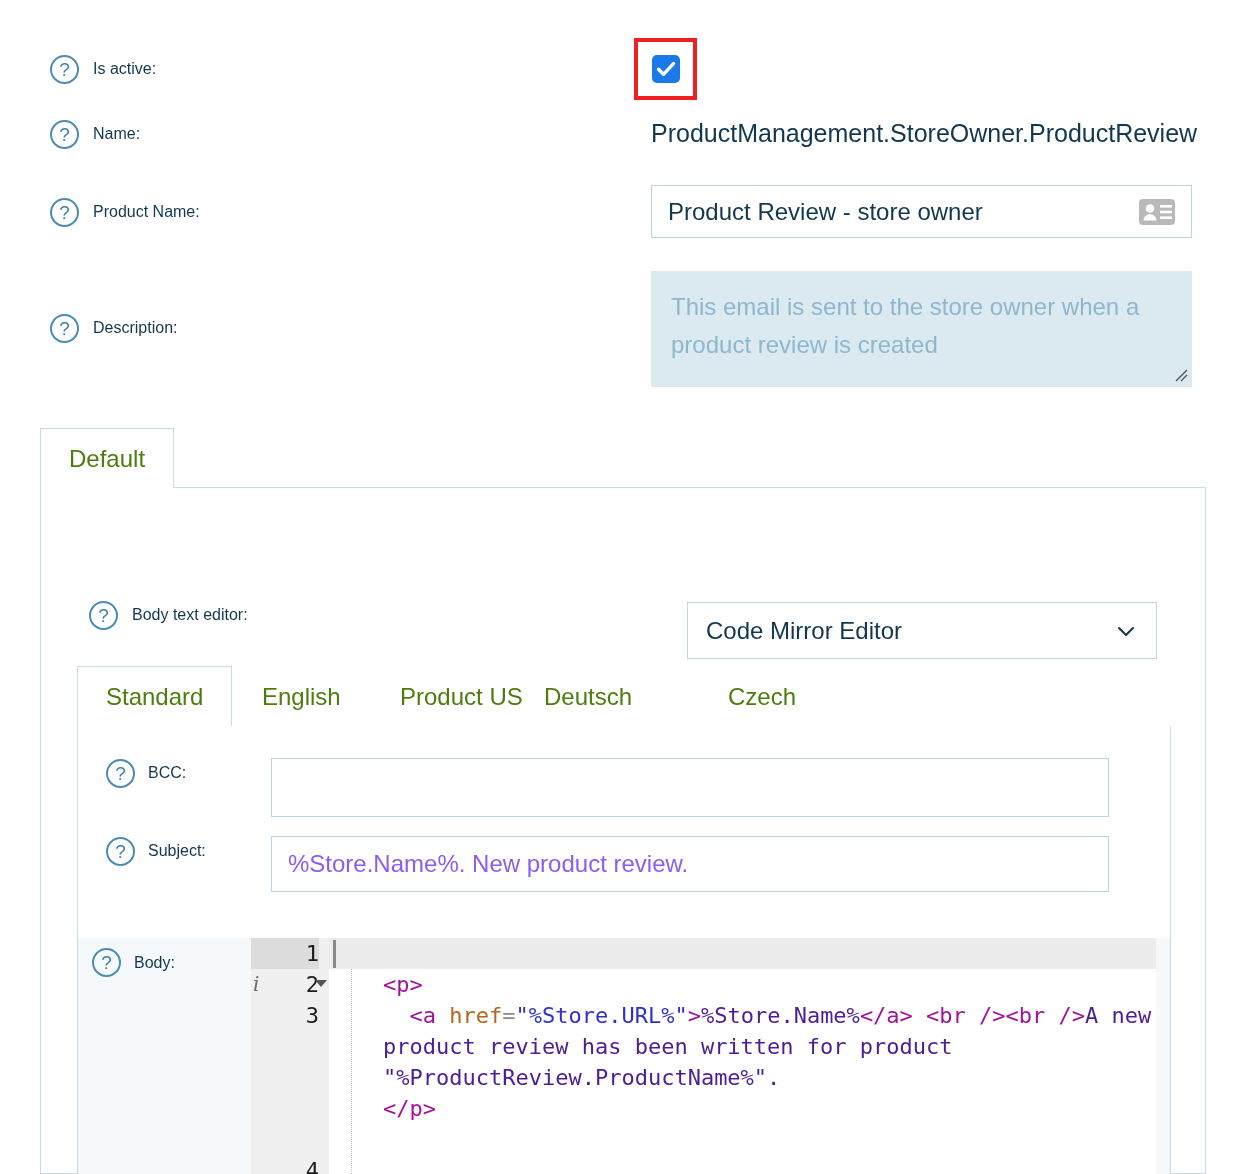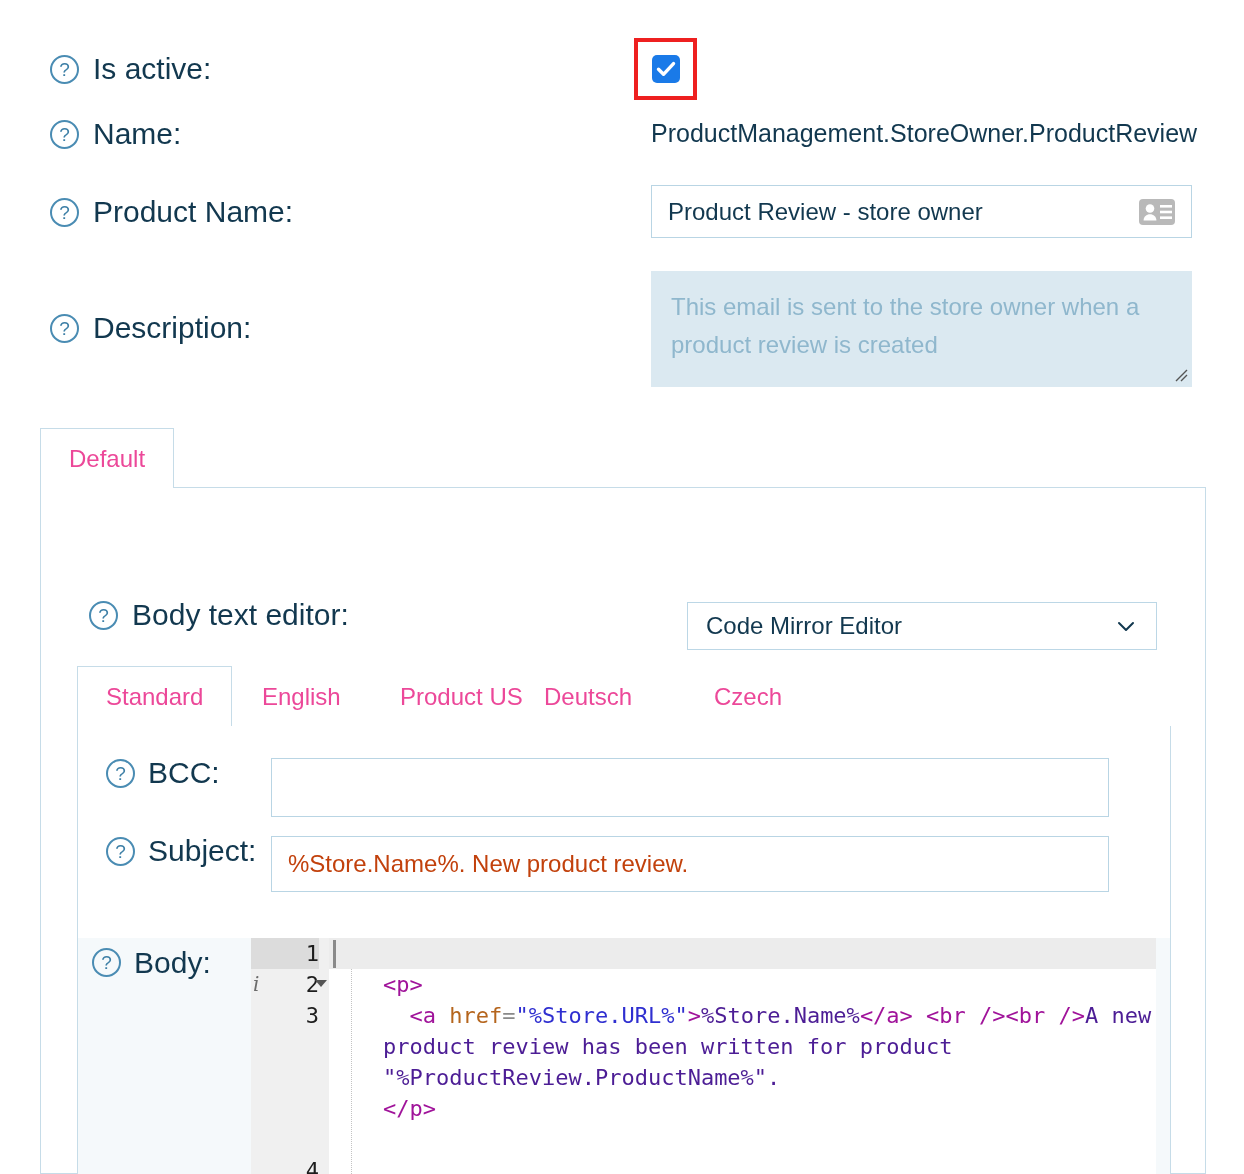--- a/index.html
+++ b/index.html
@@ -22,21 +22,21 @@
     font-size: 19px;
     line-height: 25px;
     text-align: center;
     font-family: "Liberation Sans", sans-serif;
     vertical-align: middle;
     flex: 0 0 auto;
   }
 
   .label-text {
     color: #12384f;
-    font-size: 30px;
+    font-size: 16px;
     line-height: 30px;
     white-space: nowrap;
   }
 
   
   .form-row {
     position: absolute;
     display: flex;
     align-items: flex-start;
     gap: 14px;
@@ -118,21 +118,21 @@
   
   .tabs-outer { position: absolute; left: 40px; top: 428px; width: 1166px; height: 746px; }
   .tabstrip { position: relative; height: 60px; }
   .tab {
     position: absolute;
     bottom: 0;
     height: 60px;
     padding: 0 28px;
     display: flex; align-items: center;
     font-size: 24px;
-    color: #ec4899;
+    color: #4d7c0f;
     background: transparent;
     border: 1px solid transparent;
     border-bottom: none;
     white-space: nowrap;
   }
   .tab.active {
     background: #ffffff;
     border-color: #c6dce8;
     z-index: 3;
   }
@@ -160,21 +160,21 @@
 
   
   .editor-row {
     position: absolute;
     left: 48px; top: 112px;
     display: flex; align-items: center; gap: 14px;
   }
   .select-wrap {
     position: absolute;
     left: 646px; top: 114px;
-    width: 470px; height: 48px;
+    width: 470px; height: 57px;
     border: 1px solid #bcd7e6;
     background: #ffffff;
     display: flex; align-items: center;
     padding: 0 18px;
   }
   .select-wrap .sel-text { flex: 1; font-size: 24px; color: #12384f; white-space: nowrap; }
   .chev { width: 24px; height: 24px; flex: 0 0 auto; }
 
   
   .inner-tabs { position: absolute; left: 36px; top: 178px; width: 1094px; }
@@ -193,21 +193,21 @@
     position: absolute;
     display: flex;
     align-items: flex-start;
     gap: 13px;
   }
   .field-label { display: flex; align-items: center; gap: 13px; width: 152px; }
   .bcc-input, .subject-input {
     border: 1px solid #b9d5e4;
     background: #ffffff;
     font-size: 24px;
-    color: #c2410c;
+    color: #8b5cf6;
     padding: 0 16px;
     outline: none;
     font-family: "Liberation Sans", sans-serif;
   }
   .bcc-input { width: 838px; height: 59px; }
   .subject-input { width: 838px; height: 56px; }
 
   
   .body-row {
     position: absolute;
@@ -394,21 +394,21 @@
             </div>
           <div class="tab active" style="left:0;">
               <span>Standard</span>
             </div>
           <div class="tab" style="left:294px;">
               <span>Product US</span>
             </div>
           <div class="tab" style="left:438px;">
               <span>Deutsch</span>
             </div>
-          <div class="tab" style="left:608px;">
+          <div class="tab" style="left:622px;">
               <span>Czech</span>
             </div>
         </div>
 
         <div class="inner-tabpanel">
 
           <div class="field-row" style="left:28px; top:32px;">
             <div class="field-label">
               <span class="help-icon">?</span>
               <span class="label-text">BCC:</span>

